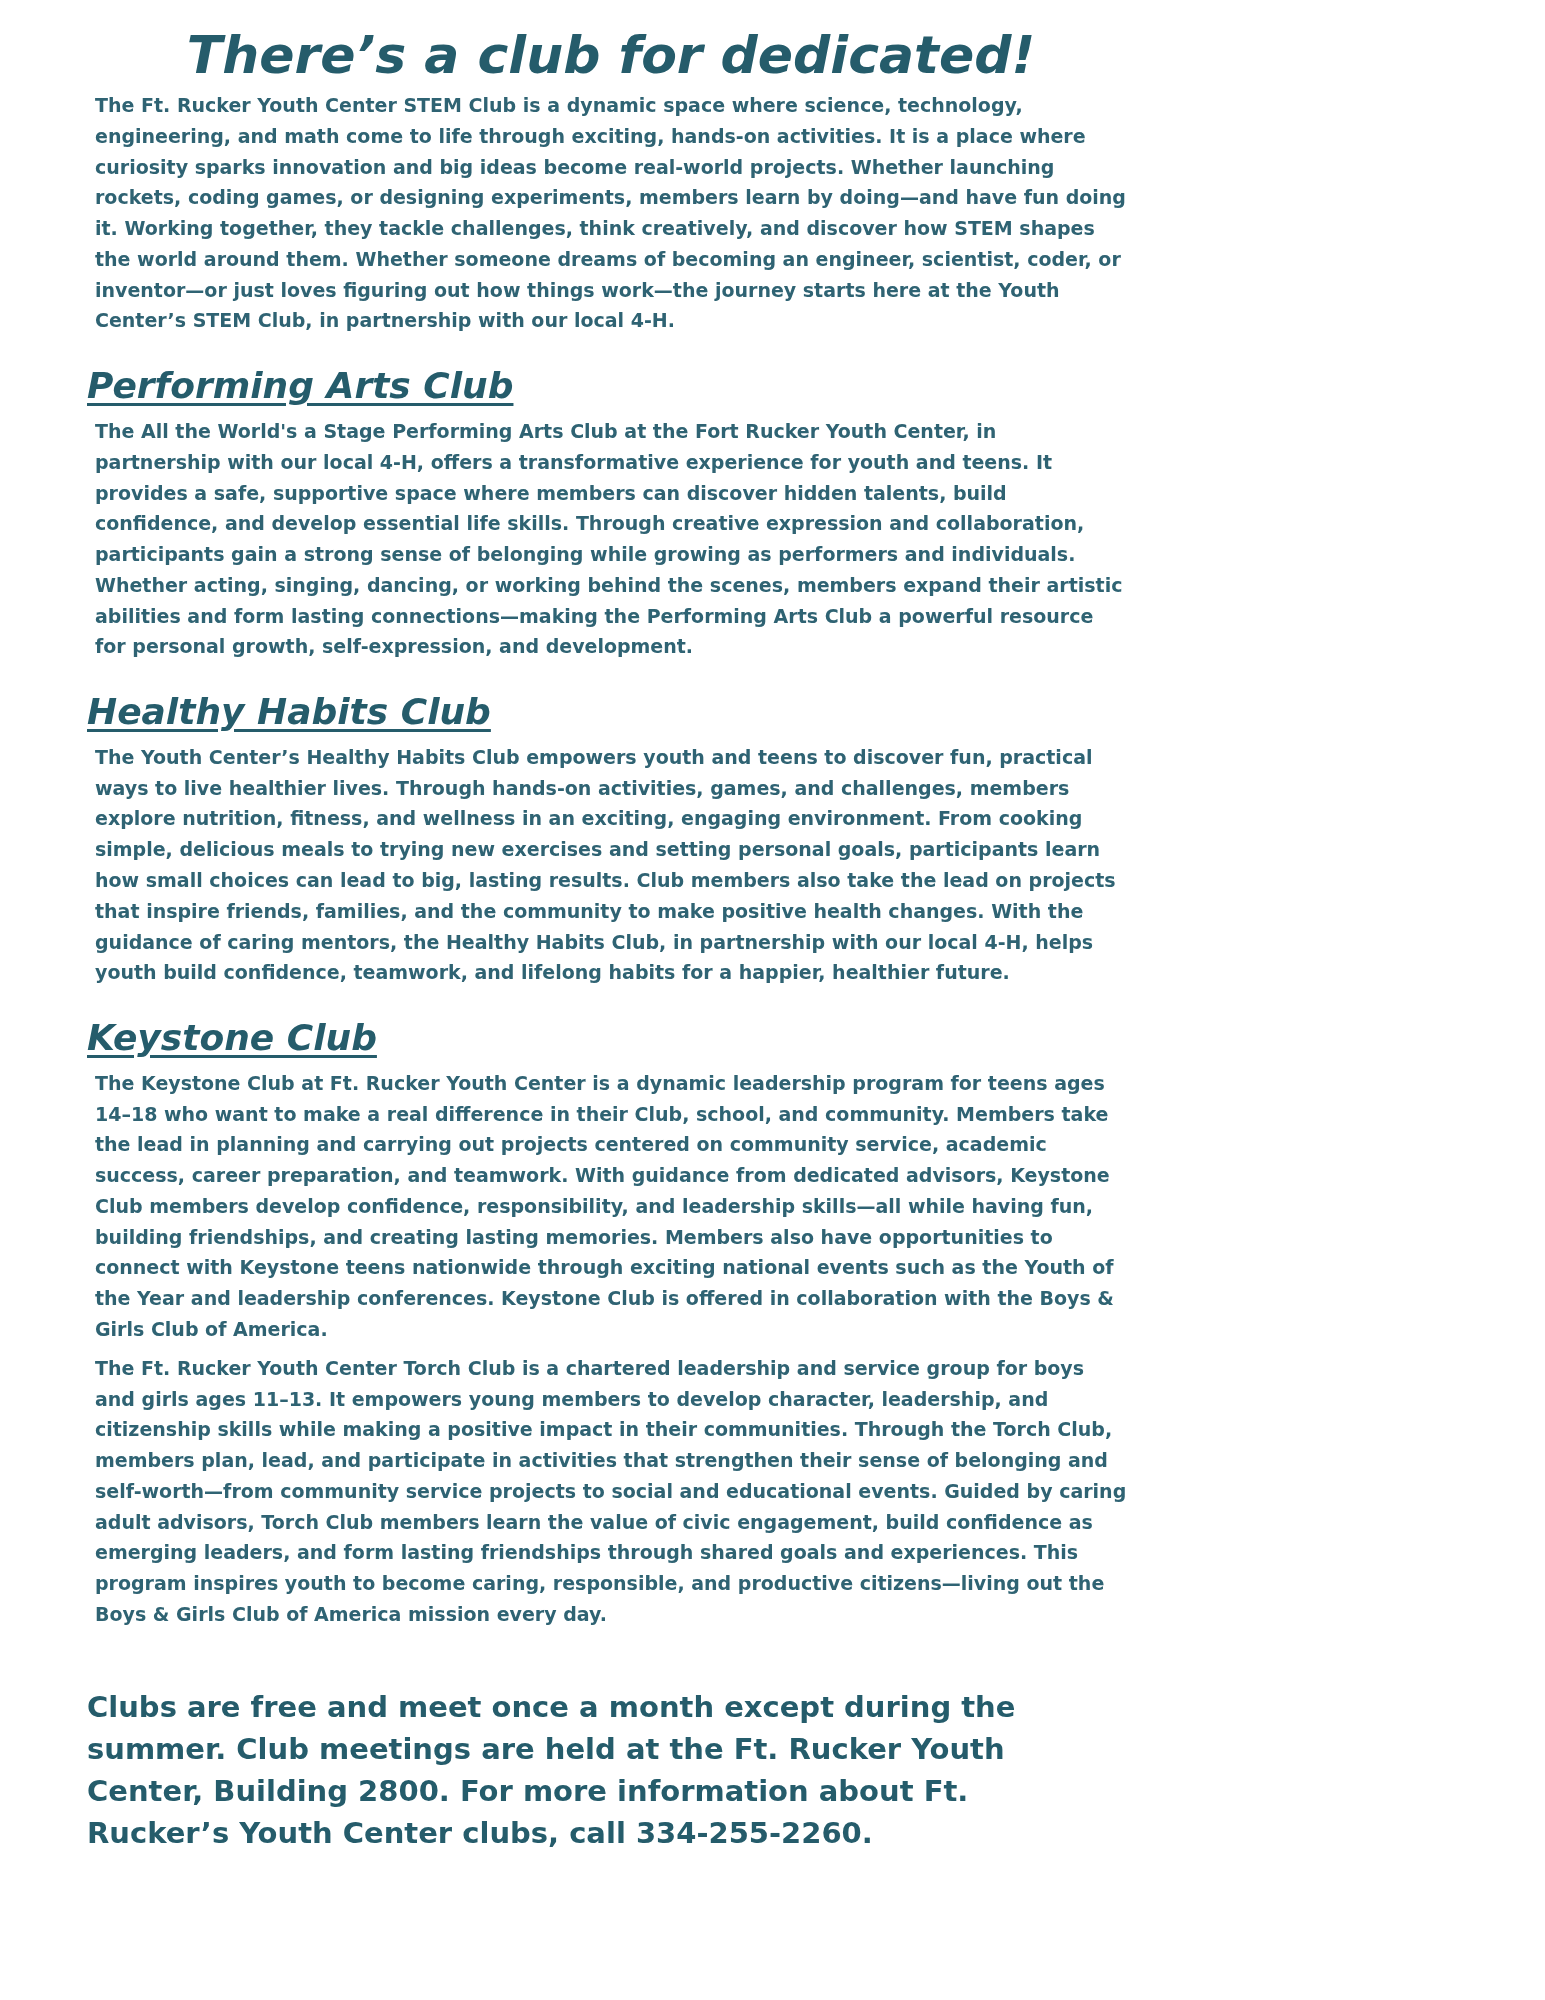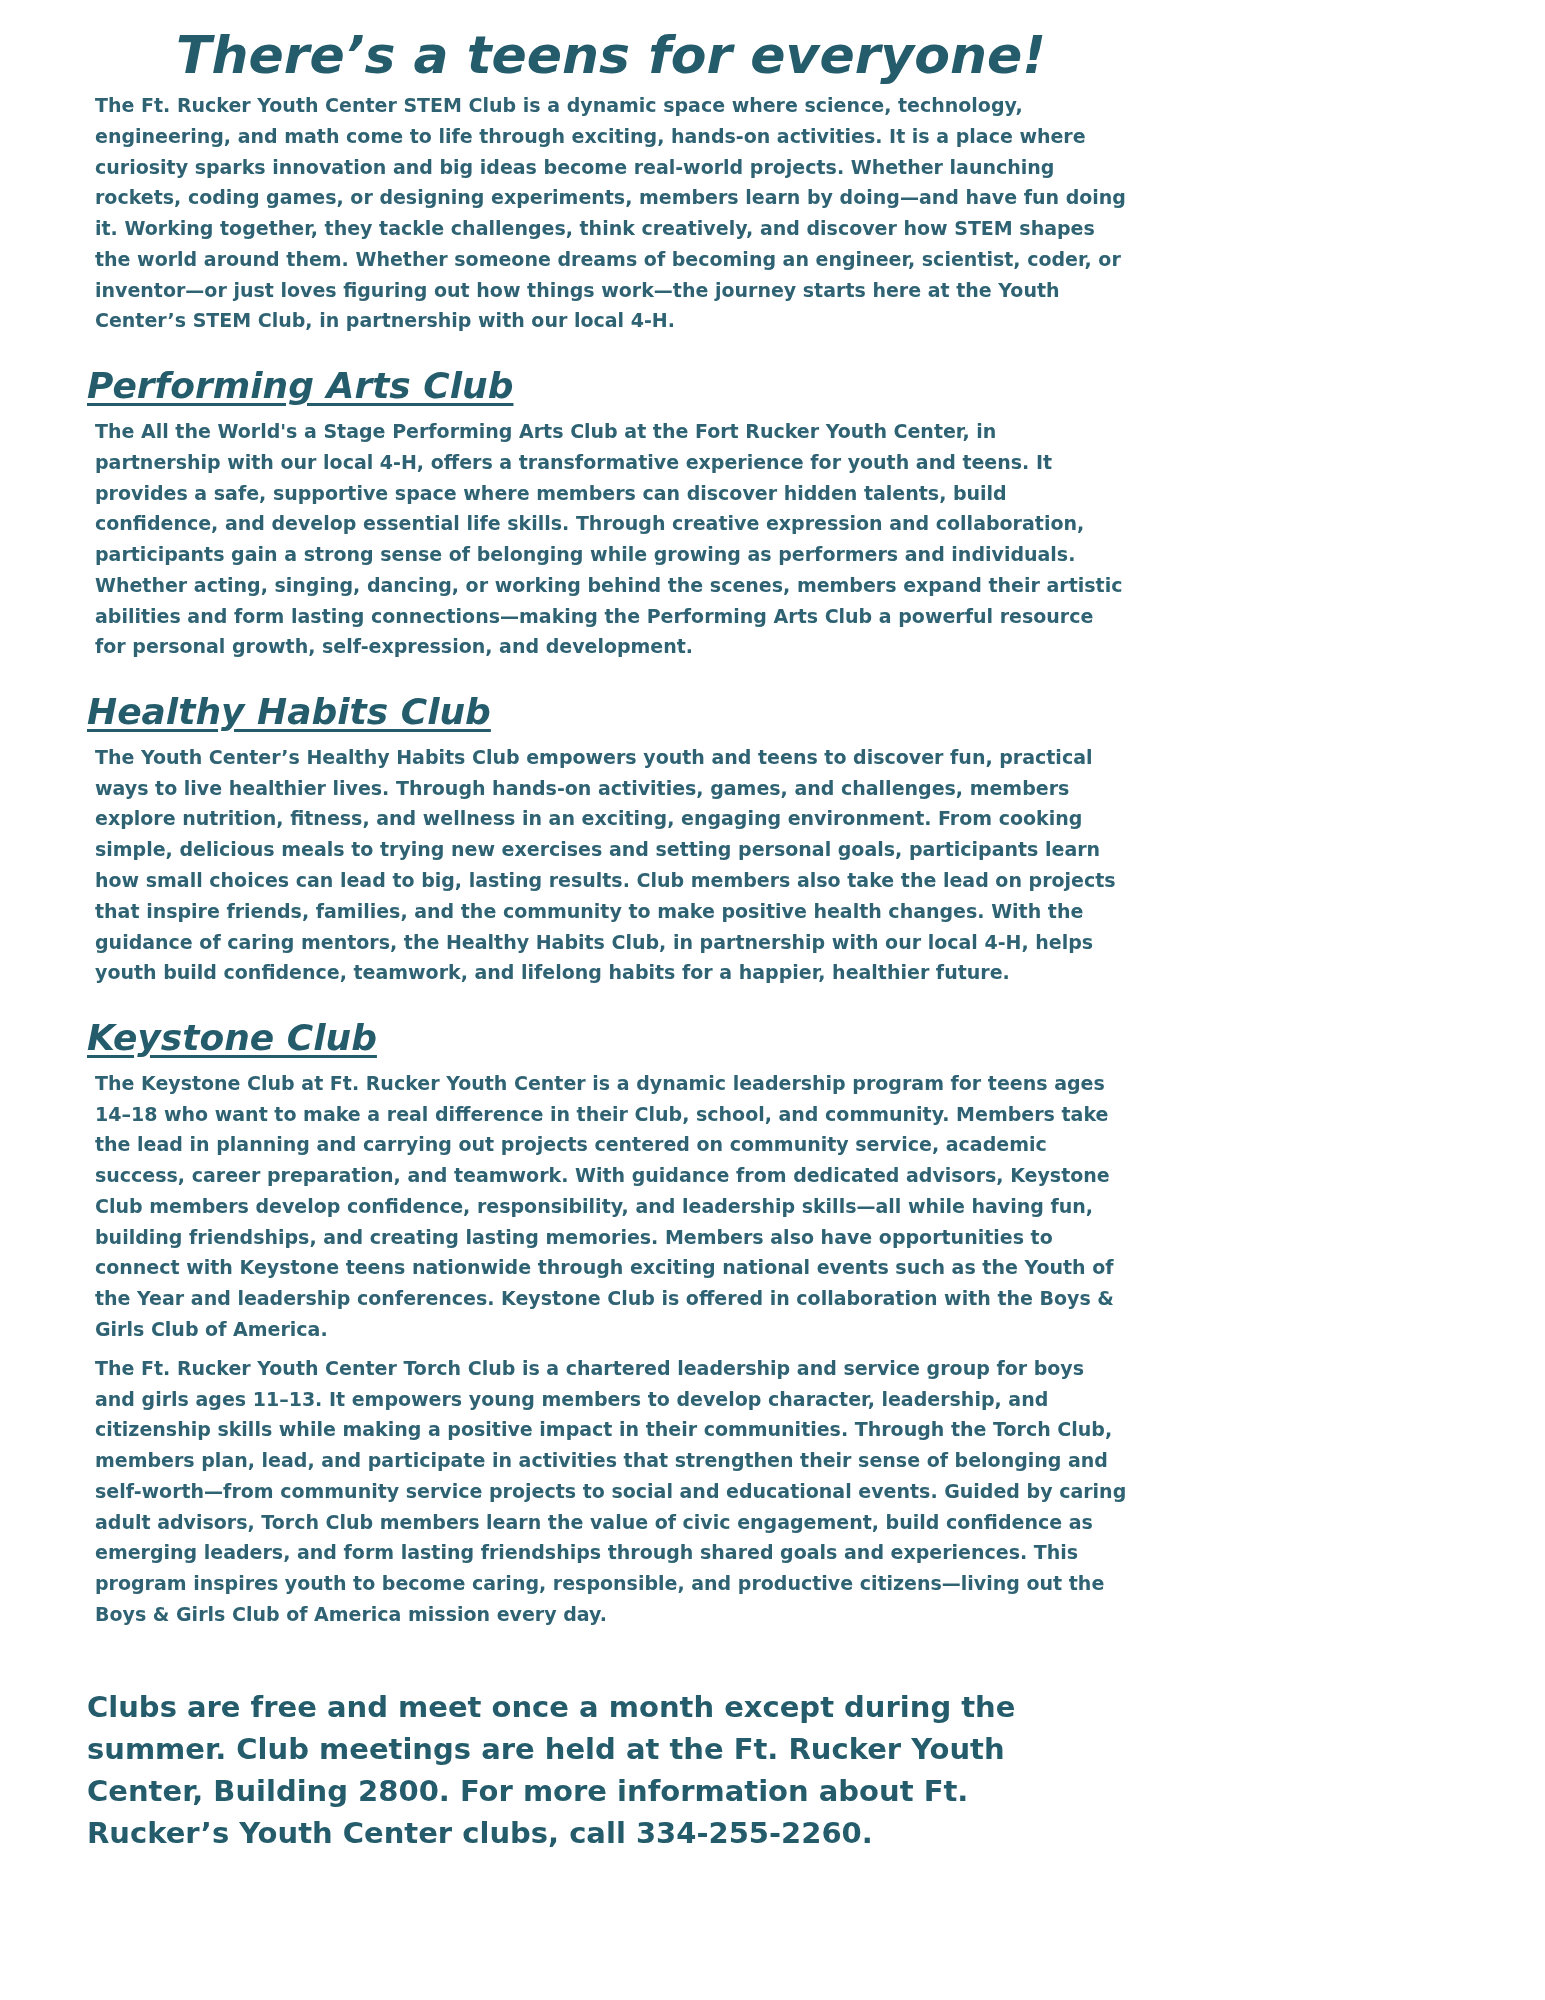--- a/index.html
+++ b/index.html
@@ -66,21 +66,21 @@
     color: #255c6b;
     width: 1010px;
   }
 </style>
 </head>
 <body>
 
 <div class="page">
 
   <header class="doc-header">
-    <h2 class="doc-subtitle">There’s a teens for everyone!</h2>
+    <h2 class="doc-subtitle">There’s a club for dedicated!</h2>
   </header>
 
   <section class="section">
     <p class="section-body">The Ft. Rucker Youth Center STEM Club is a dynamic space where science, technology, engineering, and math come to life through exciting, hands-on activities. It is a place where curiosity sparks innovation and big ideas become real-world projects. Whether launching rockets, coding games, or designing experiments, members learn by doing—and have fun doing it. Working together, they tackle challenges, think creatively, and discover how STEM shapes the world around them. Whether someone dreams of becoming an engineer, scientist, coder, or inventor—or just loves figuring out how things work—the journey starts here at the Youth Center’s STEM Club, in partnership with our local 4-H.</p>
   </section>
 
   <section class="section">
     <h3 class="section-heading">Performing Arts Club</h3>
     <p class="section-body">The All the World's a Stage Performing Arts Club at the Fort Rucker Youth Center, in partnership with our local 4-H, offers a transformative experience for youth and teens. It provides a safe, supportive space where members can discover hidden talents, build confidence, and develop essential life skills. Through creative expression and collaboration, participants gain a strong sense of belonging while growing as performers and individuals. Whether acting, singing, dancing, or working behind the scenes, members expand their artistic abilities and form lasting connections—making the Performing Arts Club a powerful resource for personal growth, self-expression, and development.</p>
   </section>

